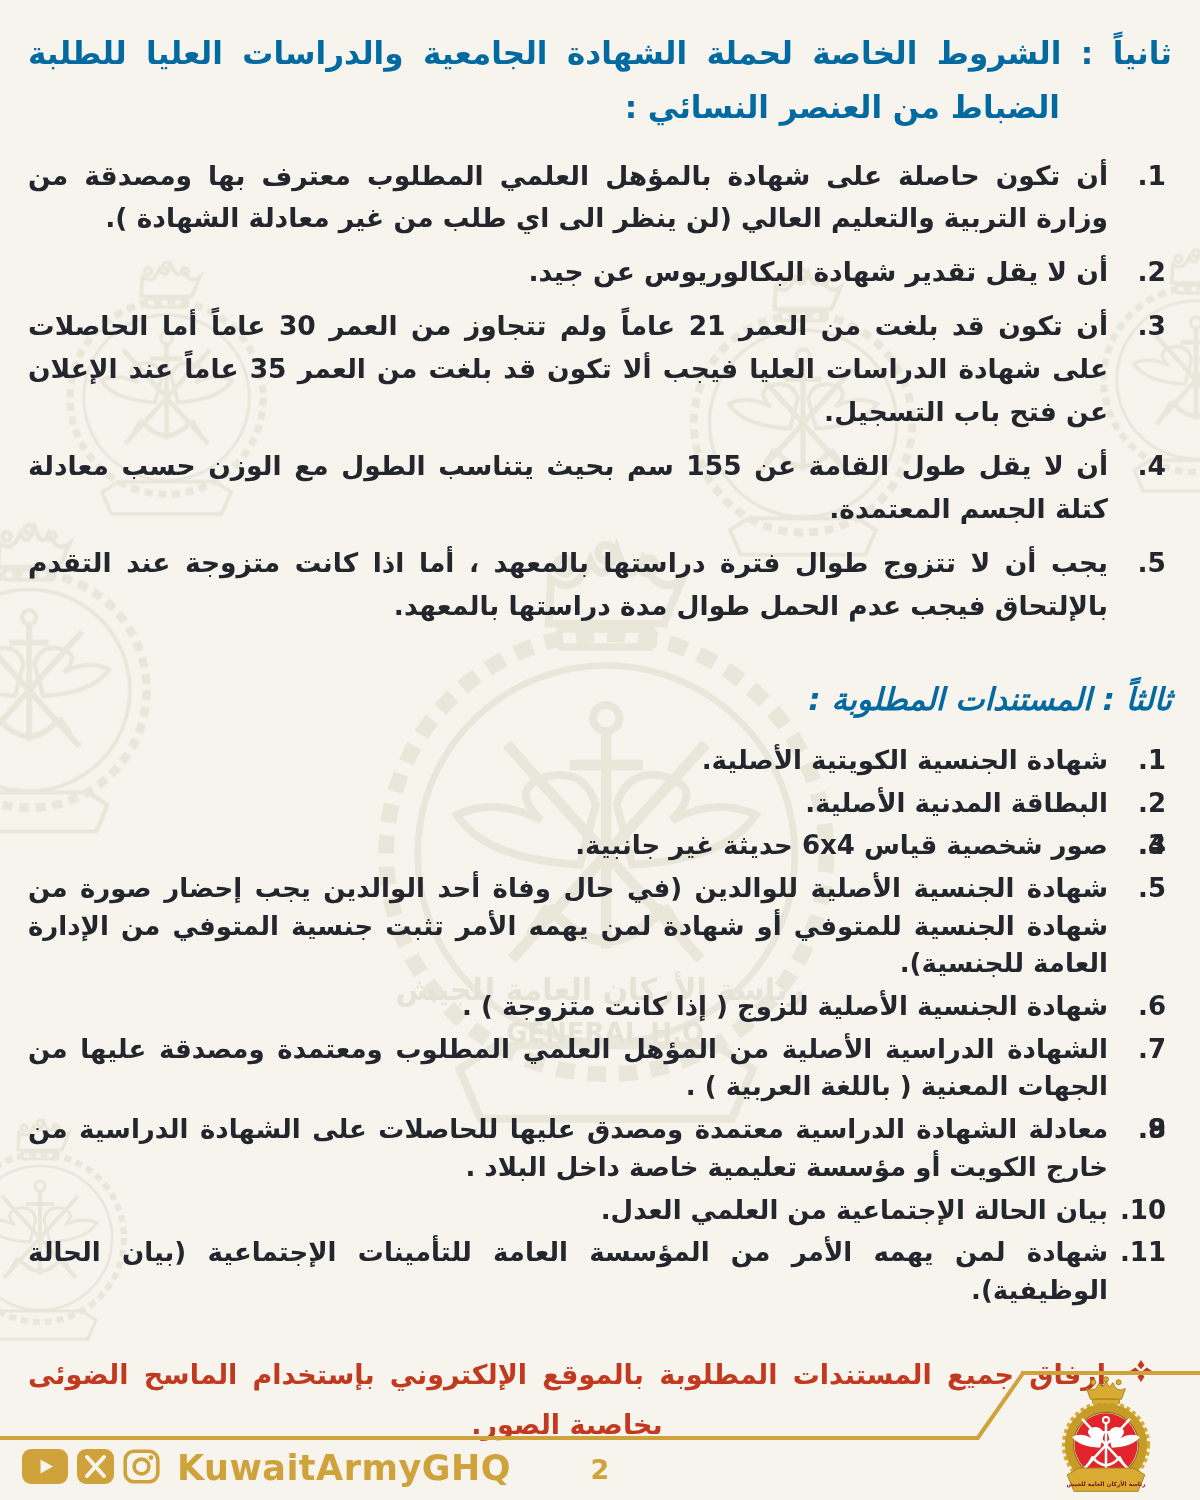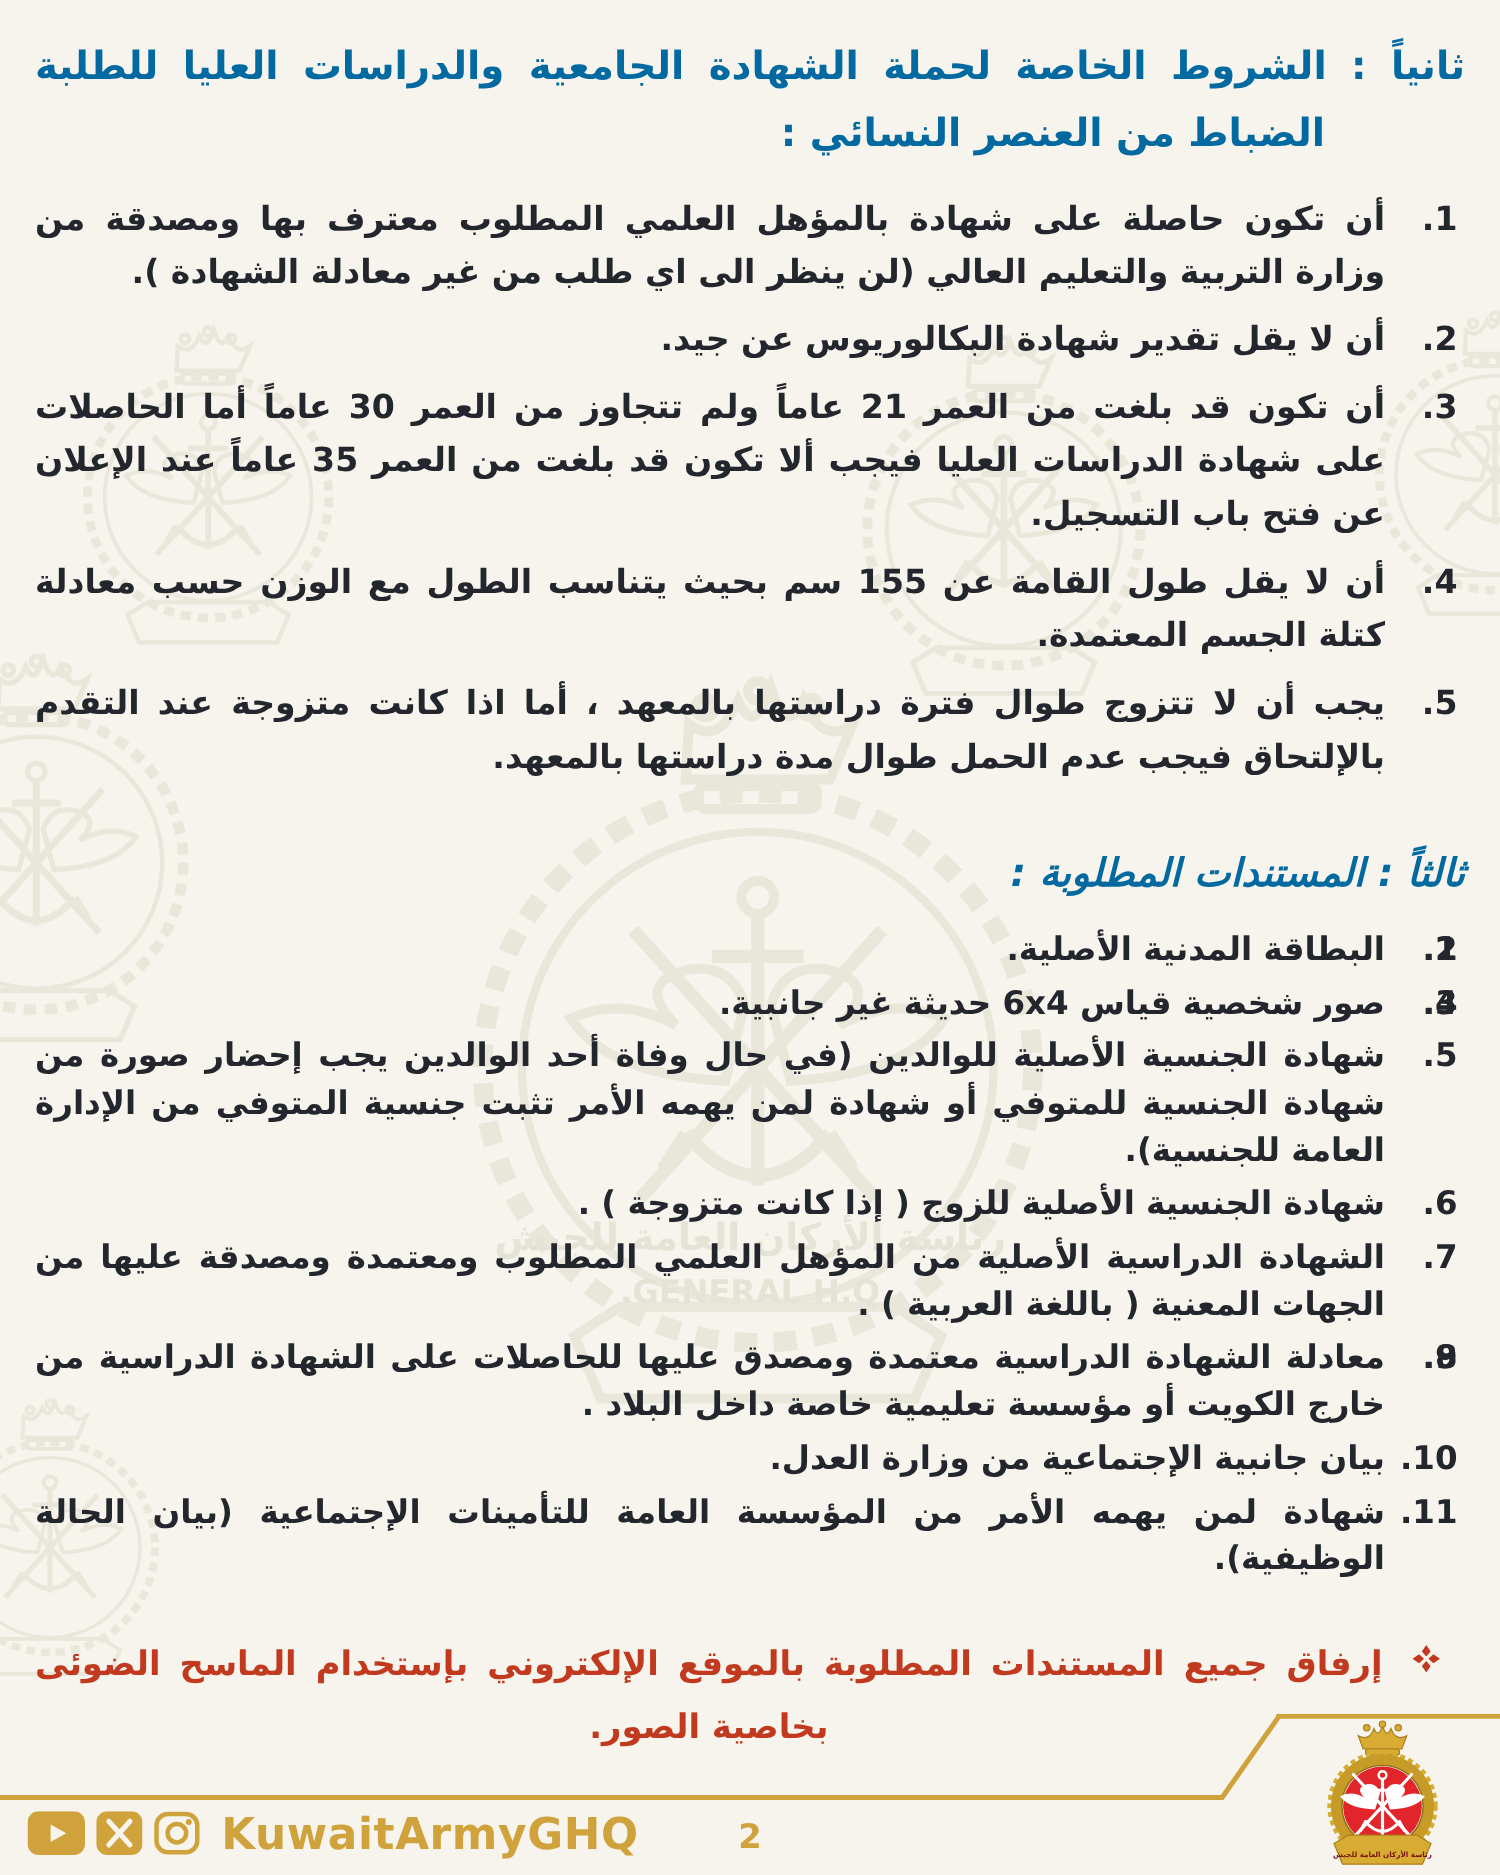--- a/index.html
+++ b/index.html
@@ -132,20 +132,21 @@
           <span class="item-text">يجب أن لا تتزوج طوال فترة دراستها بالمعهد ، أما اذا كانت متزوجة عند التقدم بالإلتحاق فيجب عدم الحمل طوال مدة دراستها بالمعهد.</span>
         </div>
       </div>
 
     <h2 class="sec-heading compact">ثالثاً : المستندات المطلوبة :</h2>
 
     <div class="list l3">
 
     <div class="list-item">
           <span class="item-num">1.</span>
+          <span class="item-text">شهادة الجنسية الكويتية الأصلية.</span>
         </div>
         <div class="list-item">
           <span class="item-num">2.</span>
           <span class="item-text">البطاقة المدنية الأصلية.</span>
         </div>
         <div class="list-item">
           <span class="item-num">3.</span>
         </div>
         <div class="list-item">
           <span class="item-num">4.</span>
@@ -165,21 +166,21 @@
         </div>
         <div class="list-item">
           <span class="item-num">8.</span>
         </div>
         <div class="list-item">
           <span class="item-num">9.</span>
           <span class="item-text">معادلة الشهادة الدراسية معتمدة ومصدق عليها للحاصلات على الشهادة الدراسية من خارج الكويت أو مؤسسة تعليمية خاصة داخل البلاد .</span>
         </div>
         <div class="list-item">
           <span class="item-num">10.</span>
-          <span class="item-text">بيان جانبية الإجتماعية من وزارة العدل.</span>
+          <span class="item-text">بيان الحالة الإجتماعية من العلمي العدل.</span>
         </div>
         <div class="list-item">
           <span class="item-num">11.</span>
           <span class="item-text">شهادة لمن يهمه الأمر من المؤسسة العامة للتأمينات الإجتماعية (بيان الحالة الوظيفية).</span>
         </div>
       </div>
 
     <div class="note">
       <span class="note-bullet">
         <svg width="22" height="22" viewBox="0 0 20 20" fill="#c13a1f">

